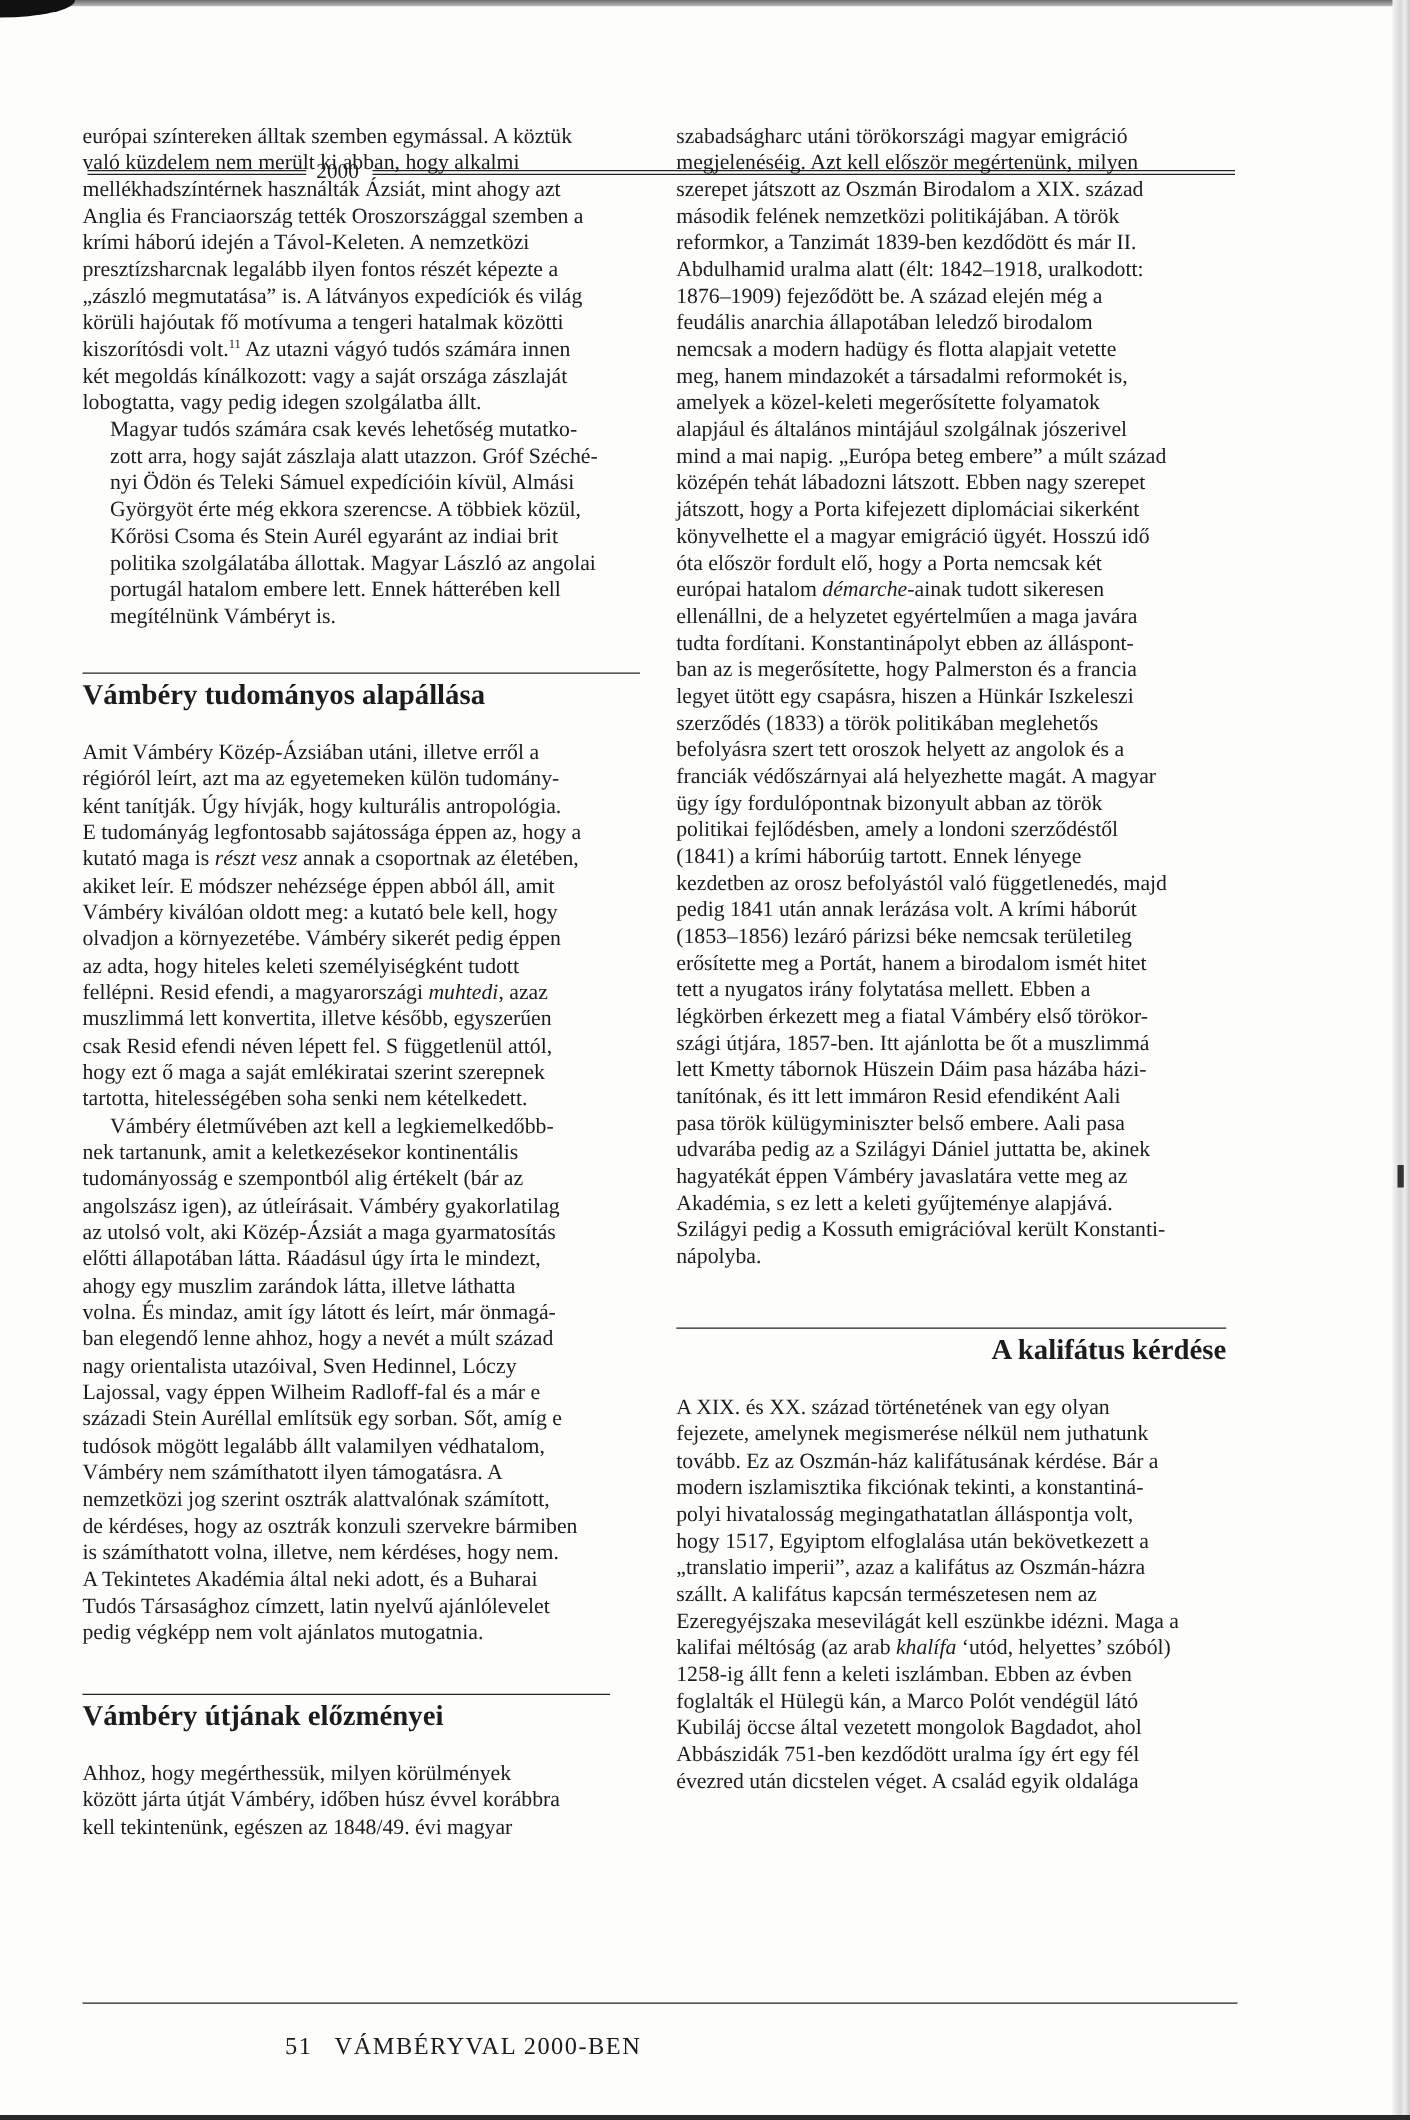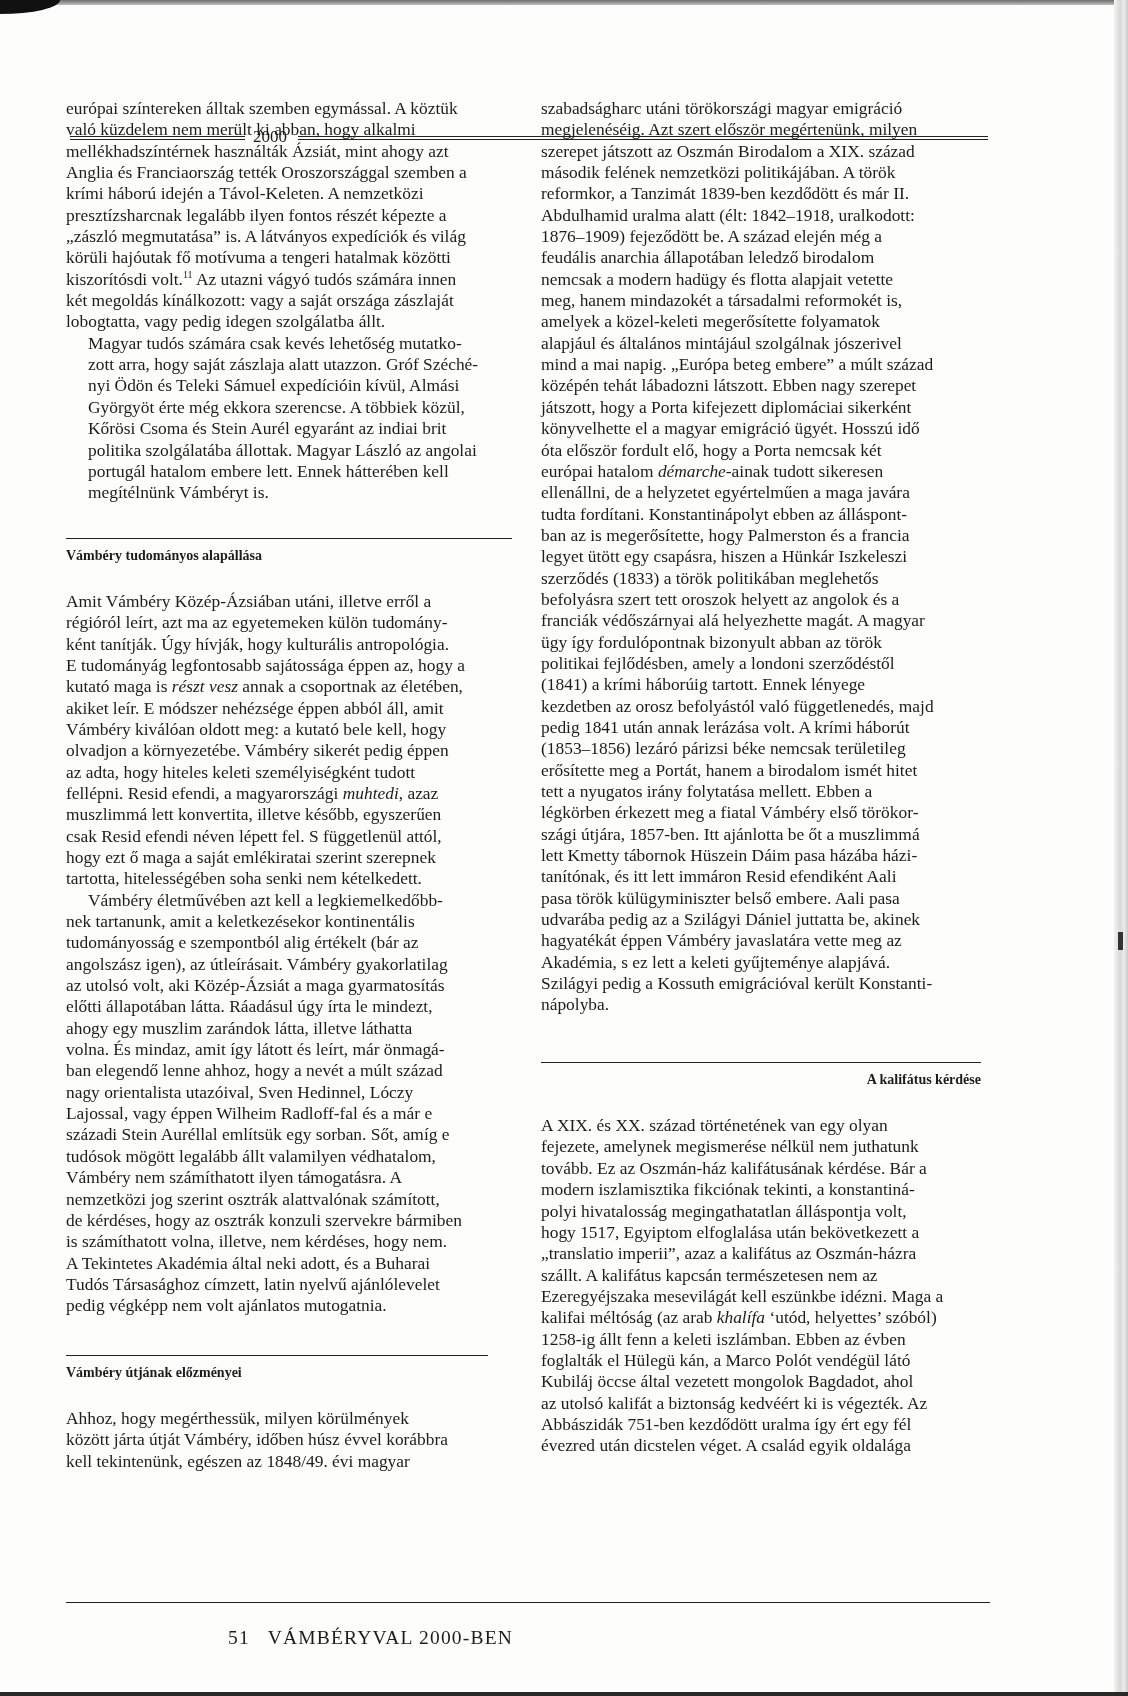--- a/index.html
+++ b/index.html
@@ -53,21 +53,21 @@
 
   p { margin: 0; }
   p.indent { text-indent: 22px; }
   .l { display: block; white-space: nowrap; }
   sup { font-size: 10px; line-height: 0; vertical-align: 7px; }
   em { font-style: italic; }
 
   .section {
     border-top: 1.5px solid #222;
     font-weight: bold;
-    font-size: 14px;
+    font-size: 23px;
     padding-top: 6px;
   }
   .left .sec1 { margin-top: 34px; margin-bottom: 25px; width: 446px; }
   .left .sec2 { margin-top: 38px; margin-bottom: 25px; width: 422px; }
   .right .sec3 { margin-top: 46px; margin-bottom: 25px; width: 440px; text-align: right; }
 
   .bottom-rule {
     position: absolute; left: 66px; top: 1602px; width: 924px; border-top: 1.5px solid #222;
   }
   .footer {
@@ -162,21 +162,21 @@
   <p>
     <span class="l">Ahhoz, hogy megérthessük, milyen körülmények</span>
       <span class="l">között járta útját Vámbéry, időben húsz évvel korábbra</span>
       <span class="l">kell tekintenünk, egészen az 1848/49. évi magyar</span>
   </p>
 </div>
 
 <div class="col right">
   <p>
     <span class="l">szabadságharc utáni törökországi magyar emigráció</span>
-      <span class="l">megjelenéséig. Azt szert először megértenünk, milyen</span>
+      <span class="l">megjelenéséig. Azt kell először megértenünk, milyen</span>
       <span class="l">szerepet játszott az Oszmán Birodalom a XIX. század</span>
       <span class="l">második felének nemzetközi politikájában. A török</span>
       <span class="l">reformkor, a Tanzimát 1839-ben kezdődött és már II.</span>
       <span class="l">Abdulhamid uralma alatt (élt: 1842–1918, uralkodott:</span>
       <span class="l">1876–1909) fejeződött be. A század elején még a</span>
       <span class="l">feudális anarchia állapotában leledző birodalom</span>
       <span class="l">nemcsak a modern hadügy és flotta alapjait vetette</span>
       <span class="l">meg, hanem mindazokét a társadalmi reformokét is,</span>
       <span class="l">amelyek a közel-keleti megerősítette folyamatok</span>
       <span class="l">alapjául és általános mintájául szolgálnak jószerivel</span>
@@ -222,21 +222,20 @@
       <span class="l">modern iszlamisztika fikciónak tekinti, a konstantiná-</span>
       <span class="l">polyi hivatalosság megingathatatlan álláspontja volt,</span>
       <span class="l">hogy 1517, Egyiptom elfoglalása után bekövetkezett a</span>
       <span class="l">„translatio imperii”, azaz a kalifátus az Oszmán-házra</span>
       <span class="l">szállt. A kalifátus kapcsán természetesen nem az</span>
       <span class="l">Ezeregyéjszaka mesevilágát kell eszünkbe idézni. Maga a</span>
     <span class="l"><span>kalifai méltóság (az arab </span><em>khalífa</em><span> ‘utód, helyettes’ szóból)</span></span>
     <span class="l">1258-ig állt fenn a keleti iszlámban. Ebben az évben</span>
       <span class="l">foglalták el Hülegü kán, a Marco Polót vendégül látó</span>
       <span class="l">Kubiláj öccse által vezetett mongolok Bagdadot, ahol</span>
-      <span class="l">az utolsó kalifát a biztonság kedvéért ki is végezték. Az</span>
       <span class="l">Abbászidák 751-ben kezdődött uralma így ért egy fél</span>
       <span class="l">évezred után dicstelen véget. A család egyik oldalága</span>
   </p>
 </div>
 
 <div class="bottom-rule"></div>
 <div class="footer">
   <span class="pg">51</span>
   <span>VÁMBÉRYVAL 2000-BEN</span>
 </div>

